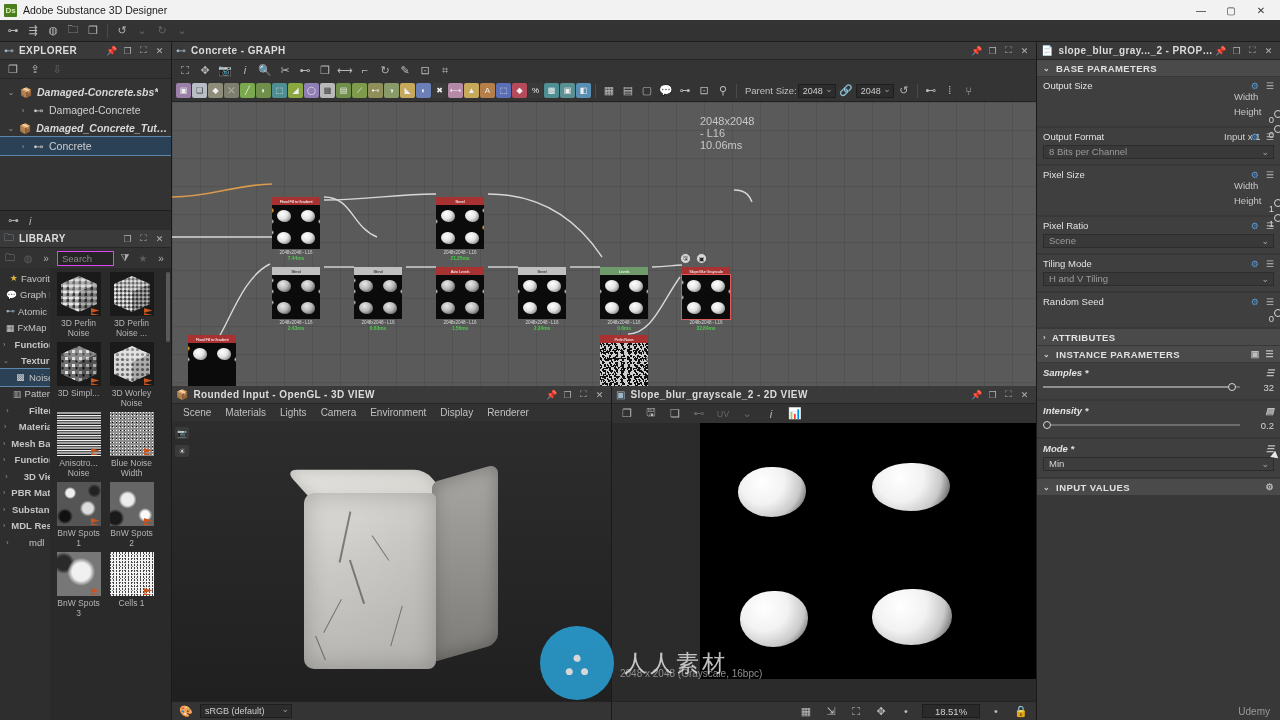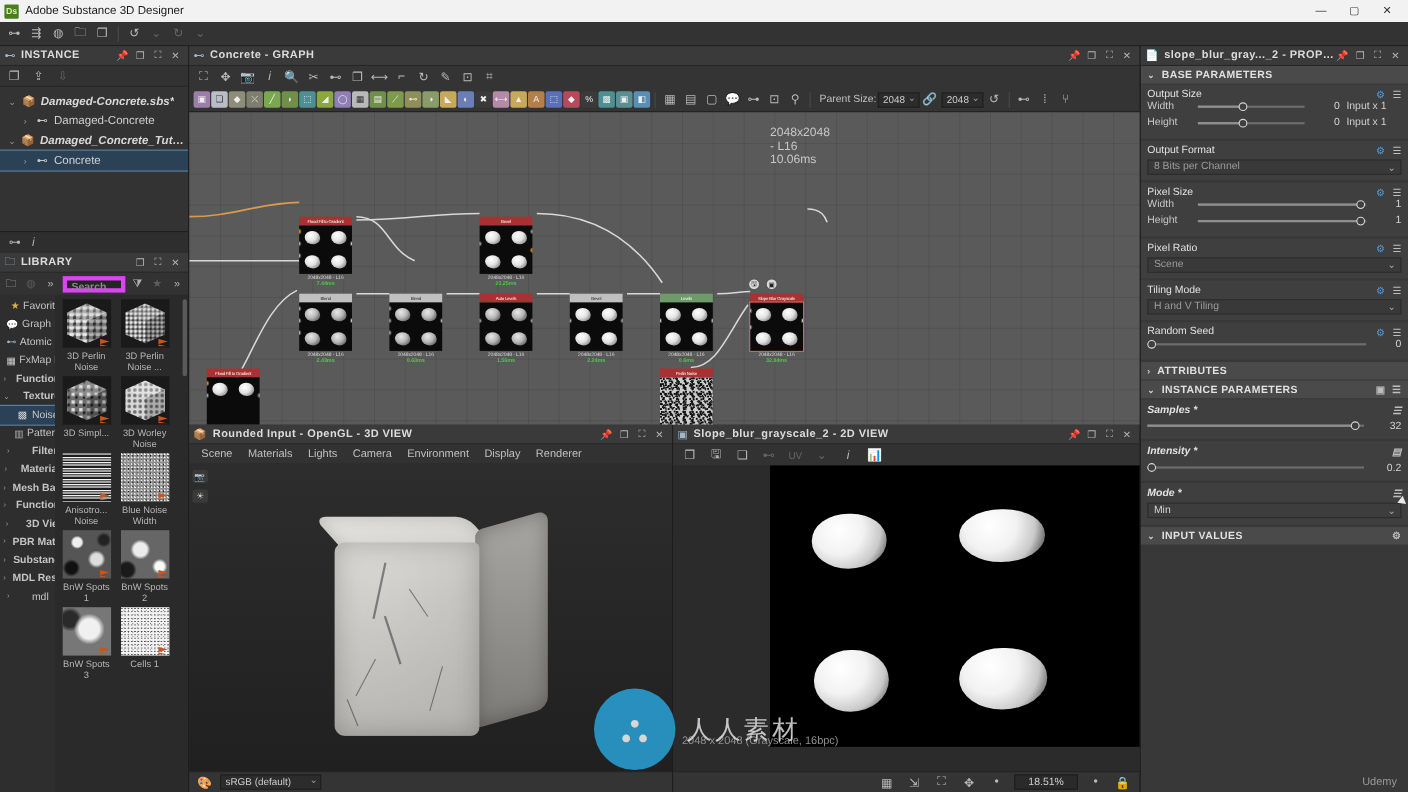--- a/index.html
+++ b/index.html
@@ -84,22 +84,22 @@
 
   .subtabs { height: 20px; background: #2e2e2e; display: flex; align-items: center; gap: 10px; padding-left: 8px; border-top: 1px solid #1f1f1f; flex: 0 0 20px; }
   .subtabs .st { font-size: 11px; color: #b0b0b0; }
 
   
   .library { flex: 1 1 auto; display: flex; flex-direction: column; min-height: 0; background: #2e2e2e; }
   .libsearchbar { height: 20px; background: #323232; display: flex; align-items: center; gap: 4px; padding: 0 3px; flex: 0 0 20px; }
   .libsearchbar .sico { font-size: 10px; color: #b0b0b0; width: 14px; text-align: center; }
   .libsearchbar .sico.dim { color: #5d5d5d; }
   .searchbox {
-    flex: 1 1 auto; height: 15px; background: #252525; border: 4px solid #d946ef;
-    color: #8a8a8a; font-size: 9.5px; padding: 0 4px; line-height: 13px; font-weight: bold;
+    flex: 1 1 auto; height: 15px; background: #252525; border: 1px solid #d946ef;
+    color: #8a8a8a; font-size: 9.5px; padding: 0 4px; line-height: 13px;
   }
   .libmain { flex: 1 1 auto; display: flex; min-height: 0; position: relative; }
   .libtree { width: 60px; flex: 0 0 60px; background: #2e2e2e; overflow: hidden; padding-top: 2px; }
   .ltrow { height: 16.5px; display: flex; align-items: center; gap: 3px; padding-left: 3px; }
   .ltrow .la { width: 9px; font-size: 7px; color: #9a9a9a; text-align: center; }
   .ltrow .li { width: 11px; font-size: 9px; text-align: center; }
   .ltrow .ll { font-size: 9.5px; color: #c4c4c4; white-space: nowrap; }
   .ltrow.bold .ll { font-weight: bold; }
   .ltrow.selrow { background: #2a4156; outline: 1px solid #5d87ad; }
   .libgrid {
@@ -225,21 +225,21 @@
     gap: 6px; padding: 0 6px; font-size: 9.5px; font-weight: bold; color: #e0e0e0;
     letter-spacing: .4px; margin-bottom: 1px;
   }
   .sechead .carat { font-size: 8px; color: #cfcfcf; }
   .sechead .hr { margin-left: auto; display: flex; gap: 6px; color: #bdbdbd; font-size: 9px; }
   .pgroup { background: #3f3f3f; padding: 3px 6px 5px 6px; margin-bottom: 2px; }
   .ptitle2 { font-size: 9.5px; font-weight: normal; color: #e2e2e2; display: flex; align-items: center; }
   .ptitle2 .icons { margin-left: auto; display: flex; gap: 7px; }
   .ico-link { color: #5b9bd5; font-size: 9px; }
   .ico-menu { color: #bdbdbd; font-size: 9px; }
-  .prow { display: flex; align-items: flex-start; height: 15px; gap: 6px; }
+  .prow { display: flex; align-items: flex-end; height: 15px; gap: 6px; flex-direction: column; }
   .prow .plabel { width: 40px; font-size: 9.5px; color: #c6c6c6; }
   .slider { flex: 1 1 auto; position: relative; height: 12px; }
   .slider .track { position: absolute; top: 5px; left: 0; right: 0; height: 2px; background: #6d6d6d; }
   .slider .fill { position: absolute; top: 5px; left: 0; height: 2px; background: #8f8f8f; }
   .slider .knob { position: absolute; top: 2px; width: 8px; height: 8px; border-radius: 50%; background: #3f3f3f; border: 1.5px solid #d6d6d6; }
   .pval { width: 26px; text-align: right; font-size: 9.5px; color: #d4d4d4; }
   .pval2 { width: 50px; font-size: 9.5px; color: #cfcfcf; text-align: left; }
   .pcombo {
     height: 14px; background: #393939; border: 1px solid #2c2c2c; margin-top: 3px;
     font-size: 9.5px; color: #9b9b9b; padding: 0 14px 0 5px; line-height: 12px;
@@ -295,21 +295,21 @@
     <div class="tb-ico dim">⌄</div>
   </div>
 
   <div class="body">
 
     <div class="leftcol">
 
       <div class="explorer">
         <div class="phead">
           <span class="picon">⊷</span>
-          <span class="ptitle">INSTANCE</span>
+          <span class="ptitle">EXPLORER</span>
           <span class="pbtns">
             <span class="pbtn">📌</span>
             <span class="pbtn">❐</span>
             <span class="pbtn">⛶</span>
             <span class="pbtn">✕</span>
           </span>
         </div>
         <div class="ptoolbar">
           <span class="tb-ico">❐</span>
           <span class="tb-ico">⇪</span>

